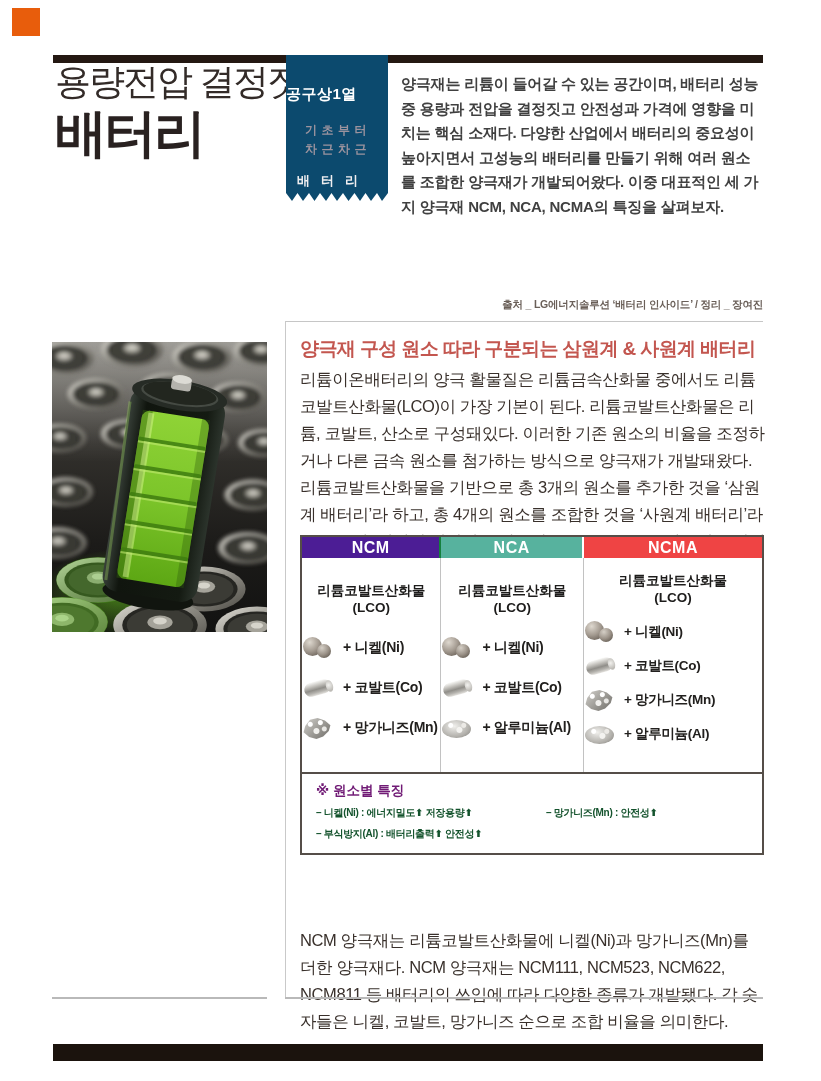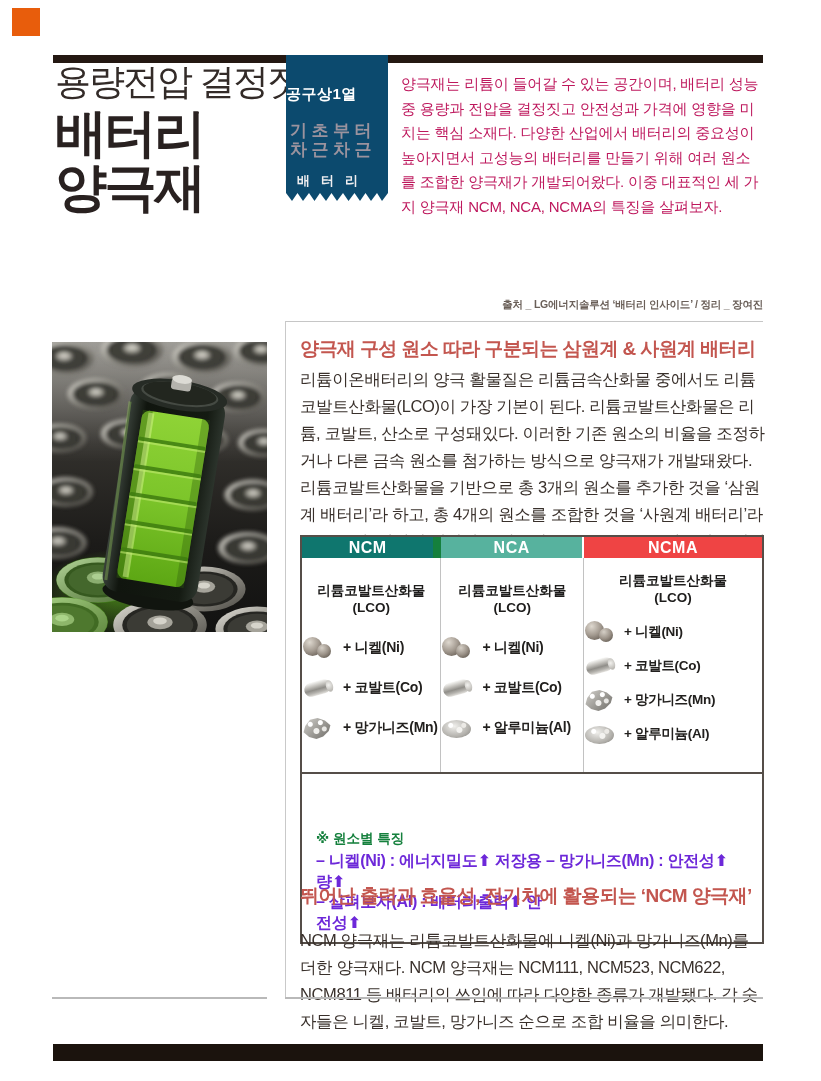--- a/index.html
+++ b/index.html
@@ -21,25 +21,25 @@
   
   .title{left:55px;top:64px;line-height:1;}
   .title .t1{font-size:36px;font-weight:500;letter-spacing:-2px;color:#332b28;margin:0 0 8px 0;}
   .title .t2{font-size:52px;font-weight:800;letter-spacing:-2.5px;color:#292120;margin:4px 0 0 0;line-height:50px;}
 
   .ribbon{left:286px;top:55px;width:102px;height:146px;background:#0c4a6e;text-align:left;
     clip-path:polygon(0 0,102px 0,102px 138px,96px 146px,91px 138px,85px 146px,79.5px 138px,74px 146px,
       68.5px 138px,62.5px 146px,57px 138px,51px 146px,45.5px 138px,40px 146px,34px 138px,28.5px 146px,
       23px 138px,17px 146px,11.5px 138px,6px 146px,0 138px);}
   .ribbon .tag{margin-top:30px;font-size:15px;font-weight:700;color:#ffffff;letter-spacing:0.5px;}
-  .ribbon .sub{margin-top:17px;font-size:17px;font-weight:600;color:#9b939e;letter-spacing:4.5px;padding-left:4px;line-height:19px;}
+  .ribbon .sub{margin-top:17px;font-size:12px;font-weight:600;color:#9b939e;letter-spacing:4.5px;padding-left:19px;line-height:19px;}
   .ribbon .sub2{margin-top:0;}
   .ribbon .bat{margin-top:13px;font-size:13px;font-weight:700;color:#efeef0;letter-spacing:11px;padding-left:11px;}
 
-  .intro{left:401px;top:72px;width:364px;font-size:15px;font-weight:400;line-height:24.6px;color:#be185d;letter-spacing:-0.2px;}
+  .intro{left:401px;top:72px;width:364px;font-size:15px;font-weight:700;line-height:24.6px;color:#404040;letter-spacing:-0.2px;}
 
   .credit{top:298px;right:58px;font-size:10.5px;font-weight:700;color:#6a5f58;letter-spacing:-0.2px;}
 
   
   .photo{left:52px;top:342px;width:215px;height:290px;}
   .photo svg{display:block;}
 
   
   .h2{font-size:19px;font-weight:800;color:#c3564f;letter-spacing:-0.6px;}
   .h2-1{left:300px;top:336px;}
@@ -50,21 +50,21 @@
 
   
   .tbl{left:300px;top:535px;width:464px;border:2px solid #554e48;box-sizing:border-box;background:#fff;}
   .trow{display:flex;}
   .gh{height:23px;display:flex;align-items:center;justify-content:center;
       font-size:13px;font-weight:700;color:#3f3b38;border-bottom:2px solid #ffffff;box-sizing:border-box;}
   .gh1{flex:0 0 61.3%;background:#e4e4e4;border-right:2px solid #ffffff;}
   .gh2{flex:1;background:#d3c9a9;}
   .ch{height:21px;display:flex;align-items:center;justify-content:center;
       font-size:16px;font-weight:700;color:#ffffff;letter-spacing:0.5px;box-sizing:border-box;}
-  .ch-ncm{flex:0 0 30.3%;background:#0f766e;border-right:8px solid #15803d;}
+  .ch-ncm{flex:0 0 30.3%;background:#4c1d95;border-right:2px solid #15803d;}
   .ch-nca{flex:0 0 31%;background:#57b29e;border-right:2px solid #ffffff;}
   .ch-ncma{flex:1;background:#ef4444;}
   .bodyrow{height:214px;}
   .bcell{box-sizing:border-box;padding-top:24px;}
   .bc1{flex:0 0 30.3%;border-right:1px solid #c2c2c2;}
   .bc2{flex:0 0 31%;border-right:1px solid #c2c2c2;}
   .bc3{flex:1;padding-top:14px;}
   .lco{text-align:center;font-size:13.5px;line-height:17px;font-weight:800;color:#1d1c1b;}
   .els{margin-top:12px;display:flex;flex-direction:column;align-items:flex-start;}
   .el{display:flex;align-items:center;gap:9px;height:40px;}
@@ -94,38 +94,37 @@
       linear-gradient(135deg,#d4d2cd,#9a9893 55%,#6e6c67);}
   .ic-ball .f1{left:1px;top:5px;width:29px;height:18px;border-radius:50%;
     background:
       radial-gradient(circle at 30% 30%,#ffffff 2px,rgba(255,255,255,0) 3px),
       radial-gradient(circle at 60% 55%,#f4f3f0 2.5px,rgba(255,255,255,0) 3.5px),
       radial-gradient(circle at 75% 30%,#eceae6 2px,rgba(255,255,255,0) 3px),
       radial-gradient(ellipse at 42% 35%,#f1f0ed,#b3b1ac 62%,#7b7974);}
 
   
   .fnote{border-top:2px solid #554e48;padding:8px 12px 9px 14px;box-sizing:border-box;}
-  .fn-title{font-size:13.5px;font-weight:800;color:#15803d;margin-top:48px;}
+  .fn-title{font-size:13.5px;font-weight:800;color:#701a75;}
   .fn-grid{display:grid;grid-template-columns:53% 47%;margin-top:3px;}
-  .fn-item{font-size:16px;line-height:20.5px;color:#6d28d9;letter-spacing:-0.3px;}
+  .fn-item{font-size:10px;line-height:20.5px;color:#14532d;letter-spacing:-0.3px;}
   .fn-item .nm{font-weight:800;}
   .fn-item .ds{font-weight:600;}
 </style>
 </head>
 <body>
 
 <div id="root">
 
   <div class="abs brand-mark"></div>
   <div class="abs top-bar"></div>
 
   <div class="abs title">
     <div class="t1">용량전압 결정짓는</div>
     <div class="t2">배터리</div>
-    <div class="t2">양극재</div>
   </div>
 
   <div class="abs ribbon">
     <div class="tag">공구상1열</div>
     <div class="sub">기초부터</div>
     <div class="sub sub2">차근차근</div>
     <div class="bat">배터리</div>
   </div>
 
   <div class="abs intro">양극재는 리튬이 들어갈 수 있는 공간이며, 배터리 성능 중 용량과 전압을 결정짓고 안전성과 가격에 영향을 미치는 핵심 소재다. 다양한 산업에서 배터리의 중요성이 높아지면서 고성능의 배터리를 만들기 위해 여러 원소를 조합한 양극재가 개발되어왔다. 이중 대표적인 세 가지 양극재 NCM, NCA, NCMA의 특징을 살펴보자.</div>
@@ -347,25 +346,24 @@
           </div>
         </div>
       </div>
     </div>
 
     <div class="fnote">
       <div class="fn-title">※ 원소별 특징</div>
       <div class="fn-grid">
         <div class="fn-item"><span class="nm">– 니켈(Ni)</span><span class="ds"> : 에너지밀도⬆ 저장용량⬆</span></div>
         <div class="fn-item"><span class="nm">– 망가니즈(Mn)</span><span class="ds"> : 안전성⬆</span></div>
-        <div class="fn-item"><span class="nm">– 살펴보자(Al)</span><span class="ds"> : 배터리출력⬆ 안전성⬆</span></div>
+        <div class="fn-item"><span class="nm">– 부식방지(Al)</span><span class="ds"> : 배터리출력⬆ 안전성⬆</span></div>
       </div>
     </div>
   </div>
 
-  <div class="abs h2 h2-2">뛰어난 출력과 효율성, 전기차에 활용되는 ‘NCM 양극재’</div>
   <div class="abs body-txt body2">NCM 양극재는 리튬코발트산화물에 니켈(Ni)과 망가니즈(Mn)를 더한 양극재다. NCM 양극재는 NCM111, NCM523, NCM622, NCM811 등 배터리의 쓰임에 따라 다양한 종류가 개발됐다. 각 숫자들은 니켈, 코발트, 망가니즈 순으로 조합 비율을 의미한다.</div>
 
   <div class="abs rule-bl"></div>
   <div class="abs rule-br"></div>
   <div class="abs footer-bar"></div>
 
 </div>
 
 </body></html>

